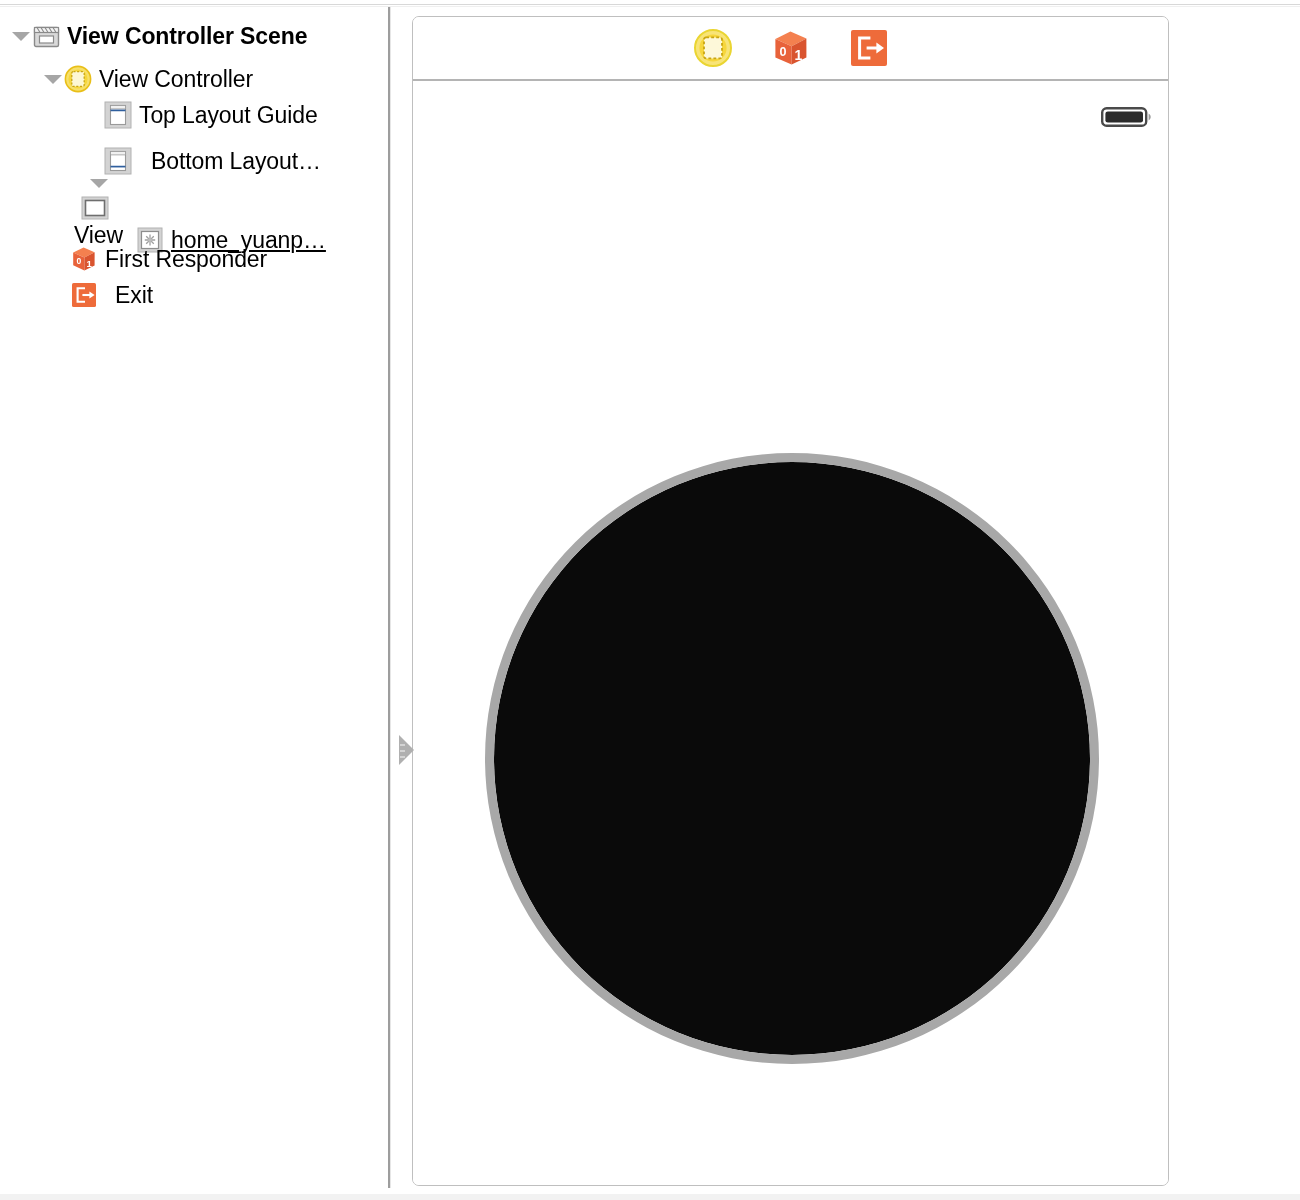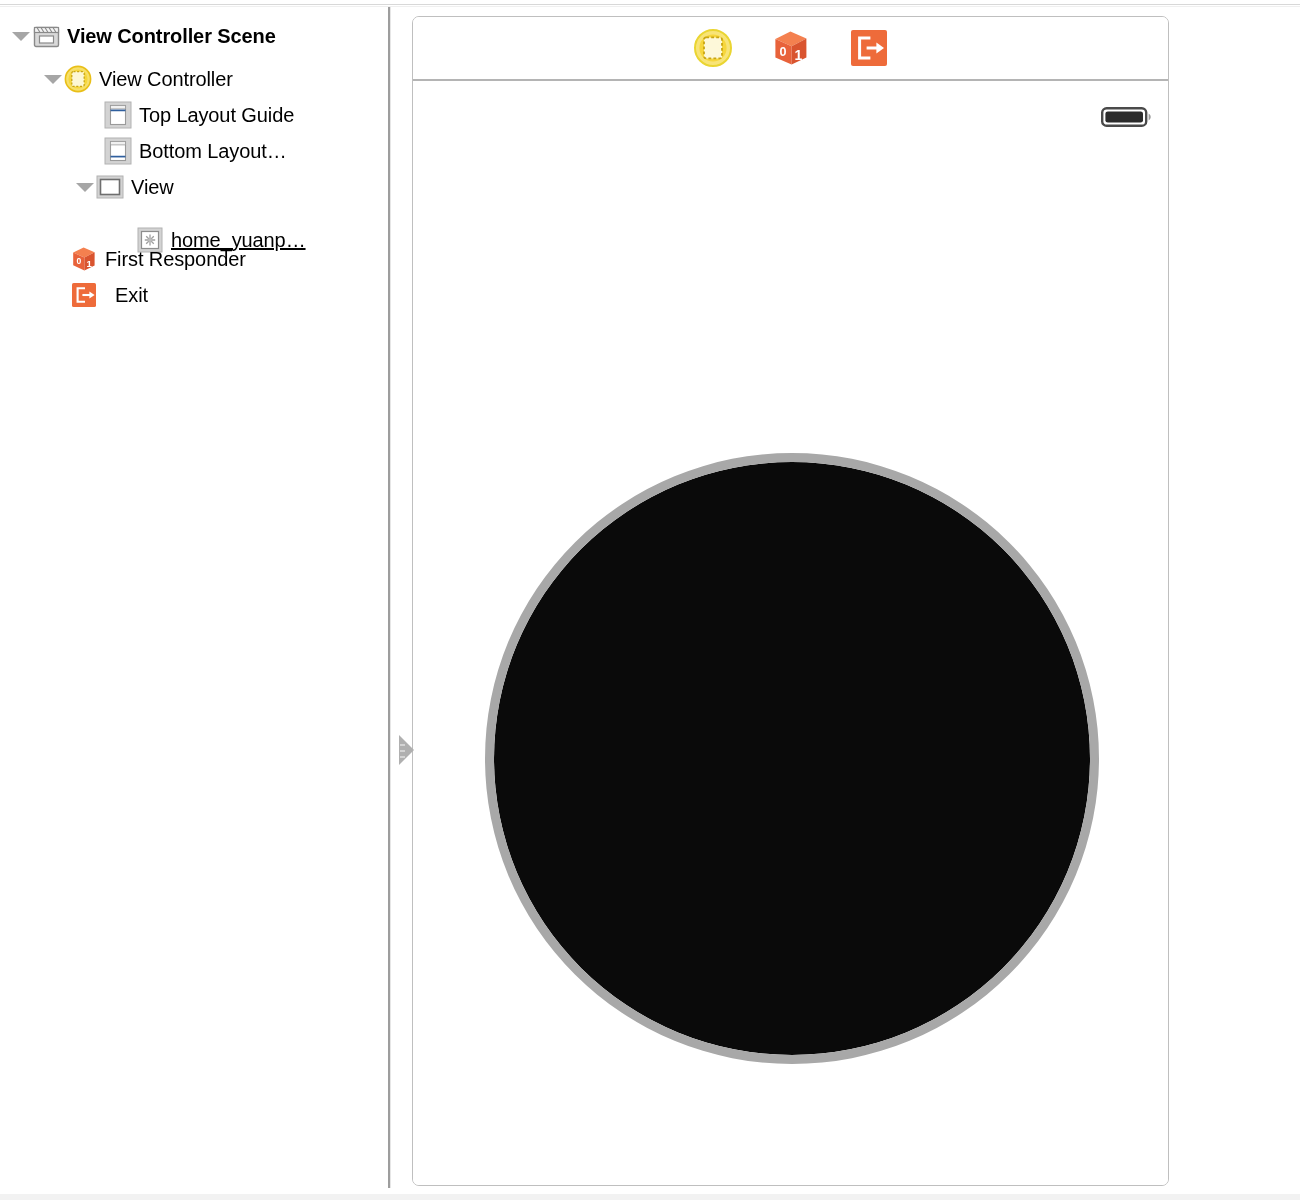--- a/index.html
+++ b/index.html
@@ -58,21 +58,21 @@
   }
 
   .tree-row {
     position: absolute;
     display: flex;
     align-items: center;
     height: 30px;
     white-space: nowrap;
   }
   .tree-label {
-    font-size: 20px;
+    font-size: 23px;
     color: #000000;
     letter-spacing: -0.1px;
   }
   .tree-label.bold { font-weight: bold; }
 
   .disclosure {
     width: 22px;
     height: 30px;
     display: flex;
     align-items: center;
@@ -243,33 +243,33 @@
         <svg width="28" height="28" viewBox="0 0 28 28">
           <rect x="1" y="1" width="26" height="26" fill="#d3d3d3" stroke="#b2b2b2" stroke-width="1"></rect>
           <rect x="6.5" y="4.5" width="15" height="19" fill="#ffffff" stroke="#9a9a9a" stroke-width="1.1"></rect>
           <rect x="6.5" y="4.5" width="15" height="3.4" fill="#f0f0f0" stroke="#9a9a9a" stroke-width="0.8"></rect>
           <line x1="6.5" y1="9.4" x2="21.5" y2="9.4" stroke="#2f5f9e" stroke-width="1.7"></line>
         </svg>
       </span>
       <span class="tree-label">Top Layout Guide</span>
     </div>
 
-    <div class="tree-row" style="left:104px; top:129px;">
+    <div class="tree-row" style="left:104px; top:139px;gap:12px;">
       <span class="tree-icon">
         <svg width="28" height="28" viewBox="0 0 28 28">
           <rect x="1" y="1" width="26" height="26" fill="#d3d3d3" stroke="#b2b2b2" stroke-width="1"></rect>
           <rect x="6.5" y="4.5" width="15" height="19" fill="#ffffff" stroke="#9a9a9a" stroke-width="1.1"></rect>
           <rect x="6.5" y="4.5" width="15" height="3.4" fill="#f0f0f0" stroke="#9a9a9a" stroke-width="0.8"></rect>
           <line x1="6.5" y1="19.6" x2="21.5" y2="19.6" stroke="#2f5f9e" stroke-width="1.7"></line>
         </svg>
       </span>
       <span class="tree-label">Bottom Layout…</span>
     </div>
 
-    <div class="tree-row" style="left:74px; top:165px;">
+    <div class="tree-row" style="left:74px; top:165px;flex-direction:column;">
       <span class="disclosure">
         <span class="tri"></span>
       </span>
       <span class="tree-icon">
         <svg width="28" height="28" viewBox="0 0 28 28">
           <rect x="1" y="3" width="26" height="22" fill="#d3d3d3" stroke="#b2b2b2" stroke-width="1"></rect>
           <rect x="4.5" y="6.5" width="19" height="15" fill="#ffffff" stroke="#6e6e6e" stroke-width="1.6"></rect>
         </svg>
       </span>
       <span class="tree-label">View</span>

